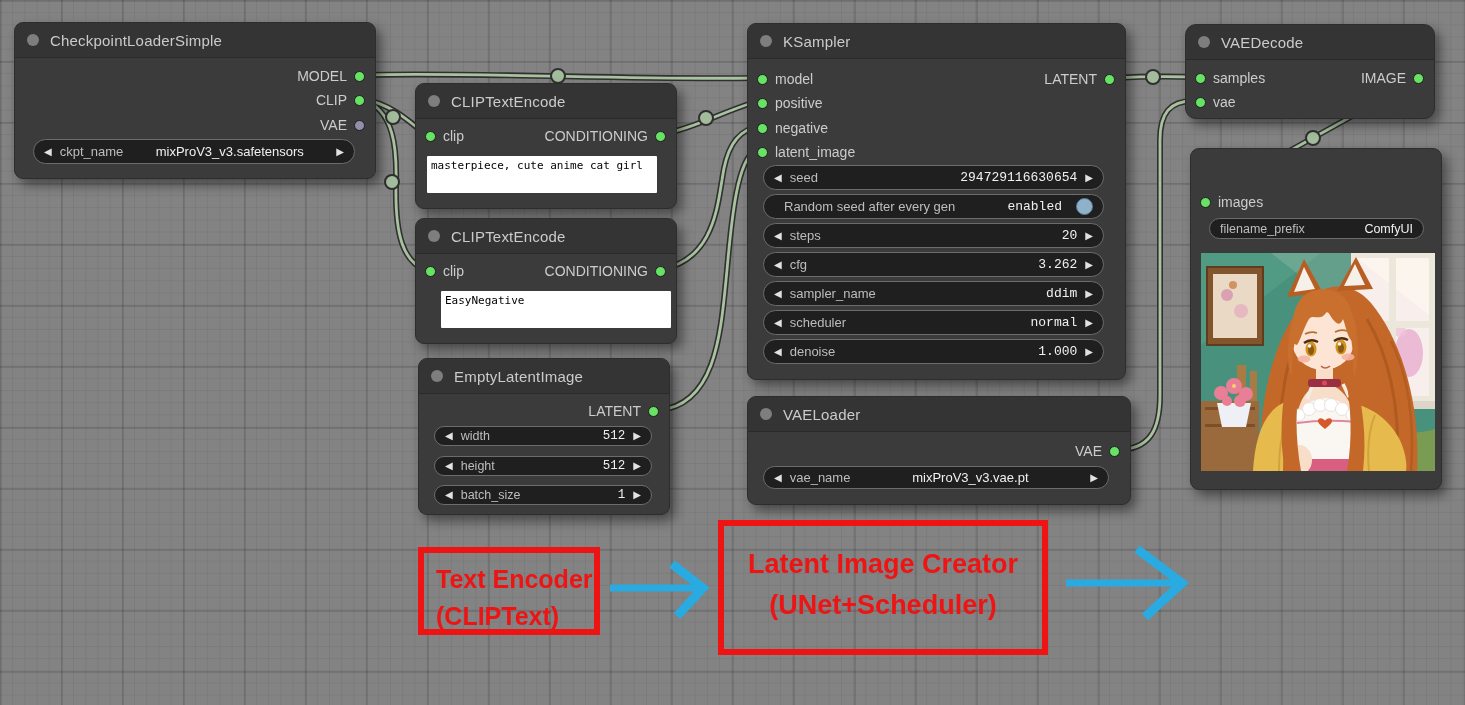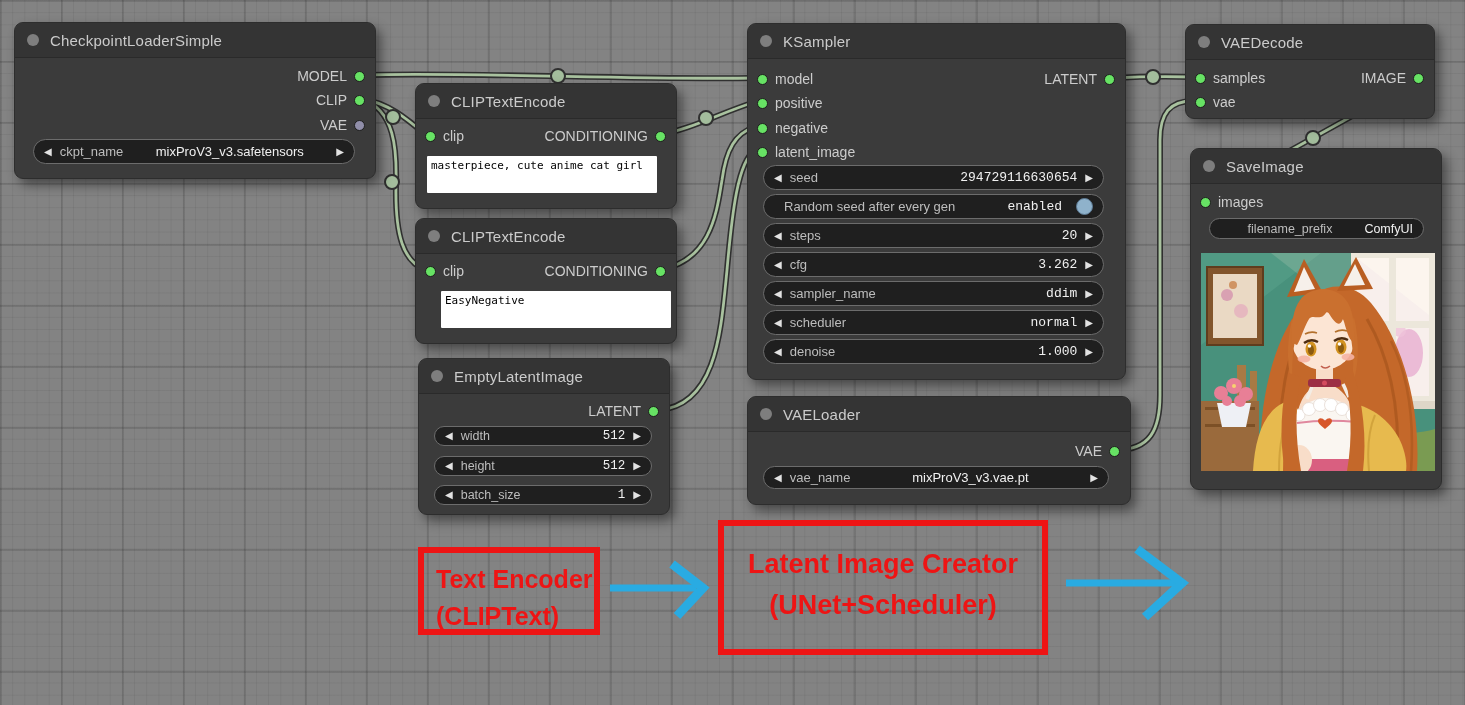--- a/index.html
+++ b/index.html
@@ -35,21 +35,21 @@
     position:absolute;display:flex;align-items:center;background:#1f1f1f;
     border:1px solid #6c6c6c;border-radius:13px;font-size:13px;color:#bdbdbd;
     padding:0 10px;box-sizing:border-box;gap:8px;
   }
   .w-arrow{font-size:10px;color:#e2e2e2;flex:0 0 auto;line-height:1;}
   .w-label{flex:0 0 auto;}
   .w-value{color:#f0f0f0;font-weight:500;}
   .widget.rightval .w-value{margin-left:auto;text-align:right;font-family:Liberation Mono, monospace;}
   .widget.centerval .w-value{flex:1;text-align:center;}
   .widget.noarrow{justify-content:flex-start;}
-  .widget.centered{justify-content:flex-end;gap:32px;}
+  .widget.centered{justify-content:space-between;gap:10px;}
   .toggle-circle{width:15px;height:15px;border-radius:50%;background:#8fb2cb;border:1px solid #5d7b95;flex:0 0 auto;margin-left:6px;}
   .prompt{
     position:absolute;background:#ffffff;color:#000;
     font-family:"DejaVu Sans Mono", monospace;font-size:11px;line-height:14px;
     padding:3px 4px;box-sizing:border-box;overflow:hidden;white-space:pre-wrap;border-radius:1px;
   }
   .preview{position:absolute;overflow:hidden;background:#2a2a2a;}
   .anno-box{
     position:absolute;border:6px solid #ee1414;color:#ee1414;font-weight:bold;box-sizing:border-box;
   }
@@ -259,44 +259,40 @@
         <span class="dot green"></span>
     </div>
     <div class="widget centerval" style="left:15px;top:69px;width:346px;height:23px;">
       <span class="w-arrow">◀</span>
       <span class="w-label">vae_name</span>
       <span class="w-value">mixProV3_v3.vae.pt</span>
       <span class="w-arrow">▶</span>
     </div>
   </div>
 
-  <div class="node" style="left:1185px;top:24px;width:248px;height:93px;">
+  <div class="node" style="left:1185px;top:24px;width:248px;height:93px;border-radius:11px;">
     <div class="titlebar">
       <span class="title-dot"></span>
       <span class="title-text">VAEDecode</span>
     </div>
     <div class="slot in" style="top:43px">
       <span class="dot green"></span>
         <span>samples</span>
     </div>
     <div class="slot in" style="top:67px">
       <span class="dot green"></span>
         <span>vae</span>
     </div>
     <div class="slot out" style="top:43px">
       <span>IMAGE</span>
         <span class="dot green"></span>
     </div>
   </div>
 
   <div class="node" style="left:1190px;top:148px;width:250px;height:340px;">
-    <div class="titlebar">
-      <span class="title-dot"></span>
-      <span class="title-text">SaveImage</span>
-    </div>
     <div class="slot in" style="top:43px">
       <span class="dot green"></span>
         <span>images</span>
     </div>
     <div class="widget noarrow centered" style="left:18px;top:69px;width:215px;height:21px;font-size:12.5px;">
       <span class="w-label">filename_prefix</span>
       <span class="w-value">ComfyUI</span>
     </div>
     <div class="preview" style="left:10px;top:104px;width:234px;height:218px;">
       <svg width="234" height="218" viewBox="0 0 234 218">

